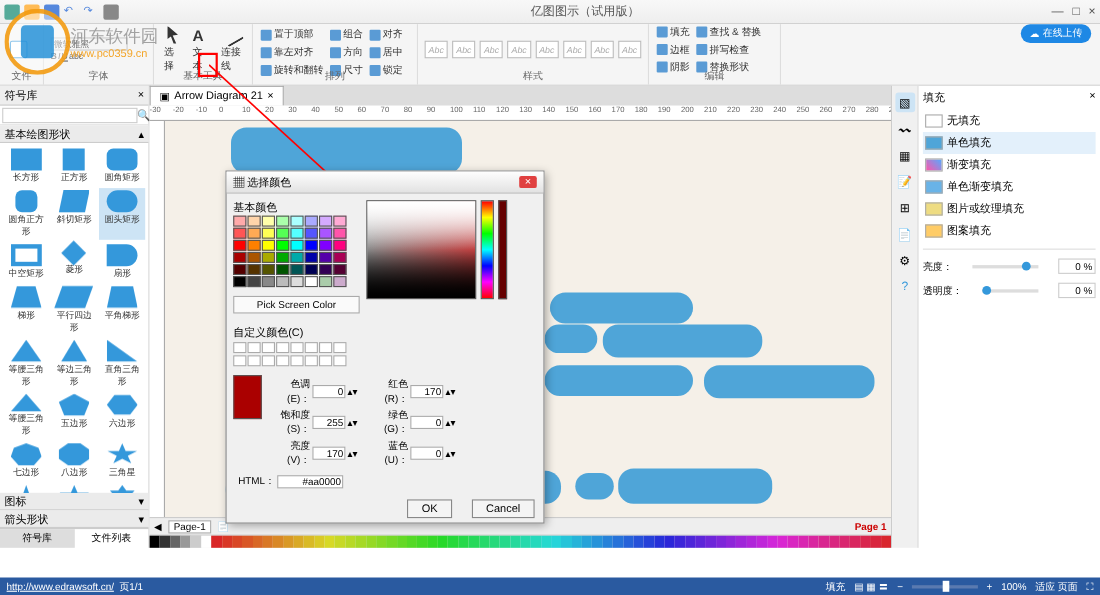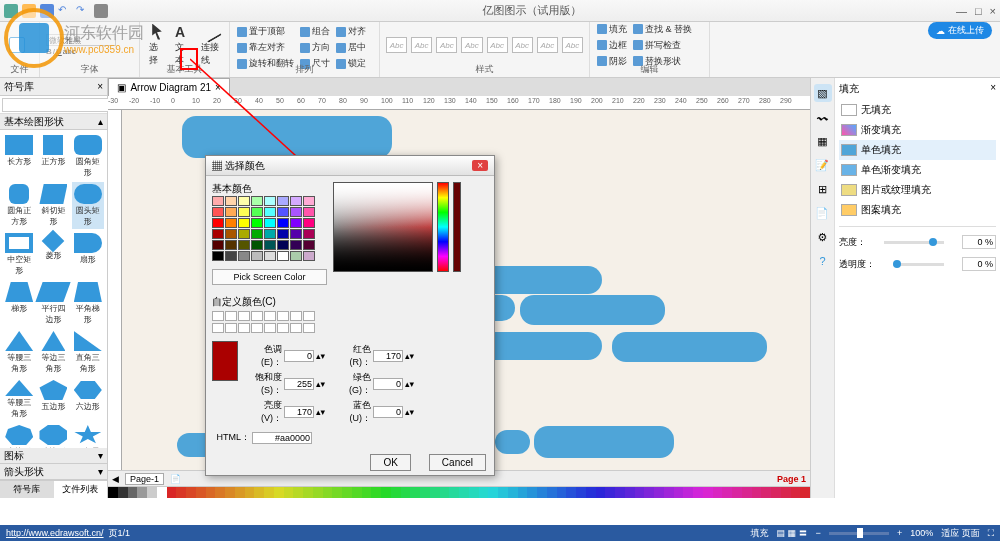--- a/index.html
+++ b/index.html
@@ -32,21 +32,21 @@
 .style-box { width: 22px; height: 16px; border: 1px solid #bbb; background: #fff; display: flex; align-items: center; justify-content: center; font-size: 8px; color: #aaa; font-style: italic; }
 
 
 .highlight-box { position: absolute; border: 2px solid red; z-index: 50; pointer-events: none; }
 
 
 .red-arrow { position: absolute; z-index: 52; pointer-events: none; }
 
 
 .workspace { display: flex; height: 420px; }
-.left-panel { width: 108px; background: #fff; border-right: 1px solid #ccc; display: flex; flex-direction: column; }
+.left-panel { width: 136px; background: #fff; border-right: 1px solid #ccc; display: flex; flex-direction: column; }
 .left-panel .panel-head { height: 18px; background: #eee; border-bottom: 1px solid #ccc; display: flex; align-items: center; justify-content: space-between; padding: 0 4px; font-size: 10px; }
 .left-panel .search-row { height: 18px; display: flex; align-items: center; padding: 0 2px; border-bottom: 1px solid #ddd; }
 .left-panel .search-row input { flex: 1; border: 1px solid #ccc; font-size: 9px; height: 14px; padding: 0 2px; }
 .left-panel .cat { height: 16px; background: #ebebeb; border-bottom: 1px solid #ccc; padding: 1px 4px; font-size: 10px; cursor: pointer; display: flex; justify-content: space-between; align-items: center; }
 .shapes-grid { flex: 1; overflow-y: auto; display: grid; grid-template-columns: repeat(3, 1fr); gap: 2px; padding: 3px; }
 .shape-cell { display: flex; flex-direction: column; align-items: center; gap: 1px; padding: 2px; cursor: pointer; }
 .shape-cell.sel { background: #cde4f5; }
 .shape-cell .sh { width: 28px; height: 20px; background: #3498db; }
 .shape-cell .lbl { font-size: 8px; color: #333; text-align: center; }
 
@@ -553,27 +553,27 @@
     <div class="right-content">
       <div class="rc-head">
           <span>填充</span>
           <span>×</span>
         </div>
       <div id="fill-opts">
           <div class="fill-opt">
             <span class="sw" style="background:#ffffff"></span>
             <span>无填充</span>
           </div>
+          <div class="fill-opt sel">
+            <span class="sw" style="background:#4fa5d8"></span>
+            <span>单色填充</span>
+          </div>
           <div class="fill-opt">
             <span class="sw" style="background:linear-gradient(45deg,#f5a,#5af)"></span>
             <span>渐变填充</span>
-          </div>
-          <div class="fill-opt sel">
-            <span class="sw" style="background:#4fa5d8"></span>
-            <span>单色填充</span>
           </div>
           <div class="fill-opt">
             <span class="sw" style="background:#69b3e7"></span>
             <span>单色渐变填充</span>
           </div>
           <div class="fill-opt">
             <span class="sw" style="background:#eedc82"></span>
             <span>图片或纹理填充</span>
           </div>
           <div class="fill-opt">

